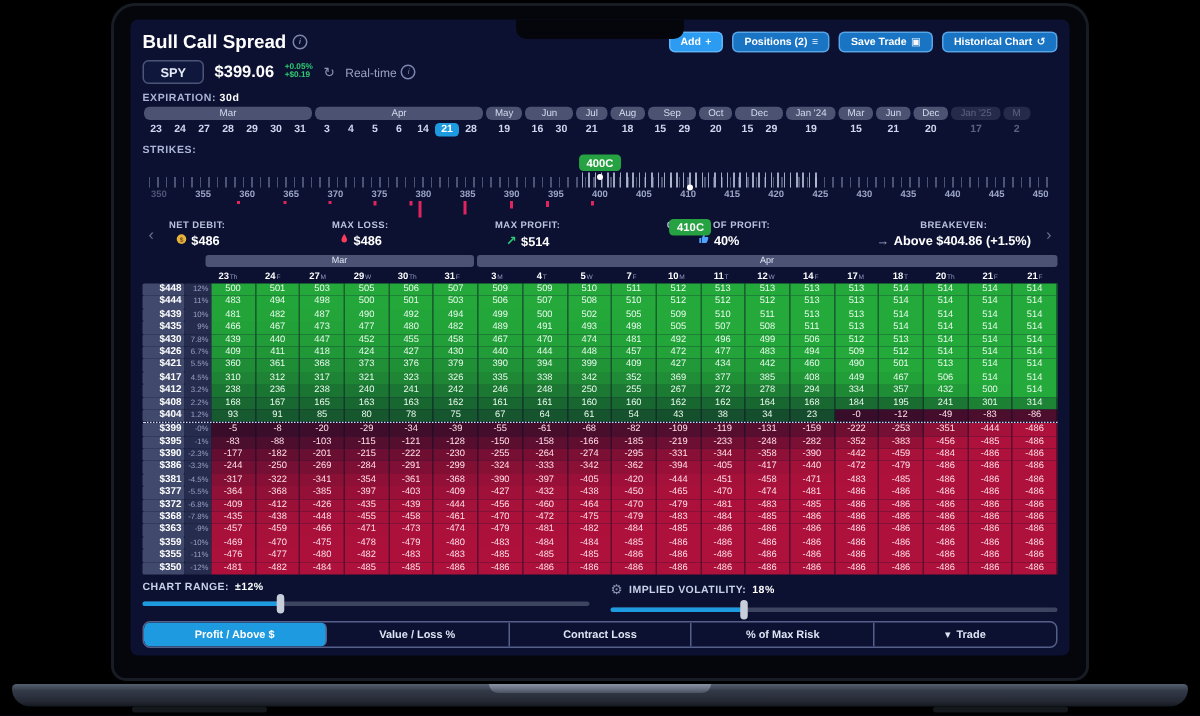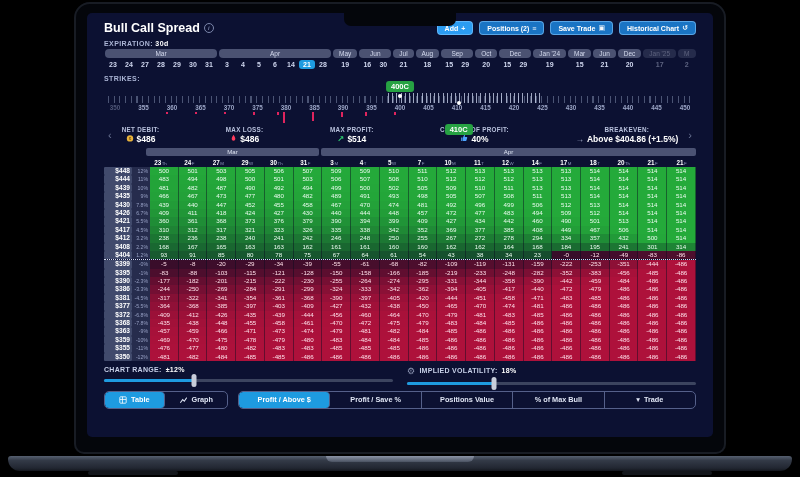--- a/index.html
+++ b/index.html
@@ -1,21 +1,21 @@
 <!DOCTYPE html>
 <html><head>
 <meta charset="utf-8">
 <style>
   html,body{margin:0;padding:0;background:#000;width:800px;height:477px;overflow:hidden;
     font-family:"Liberation Sans","DejaVu Sans",sans-serif;-webkit-font-smoothing:antialiased;}
   .laptop{position:relative;width:800px;height:477px;}
   .screen{position:absolute;left:74px;top:2px;width:652px;height:452px;background:#04060b;
     border-radius:16px 16px 10px 10px;box-shadow:inset 0 0 0 2px #181c24;}
   .app{position:absolute;left:13px;top:11px;right:13px;bottom:17px;background:#0c1132;border-radius:5px;
-    overflow:hidden;padding:7px 17px 6px;box-sizing:border-box;color:#e8ecf8;}
+    overflow:hidden;padding:7px 8px 6px;box-sizing:border-box;color:#e8ecf8;}
   .notch{position:absolute;top:11px;left:50%;transform:translateX(-50%);width:112px;height:13px;
     background:#04060b;border-radius:0 0 7px 7px;z-index:6;}
   .base{position:absolute;left:8px;top:456px;width:784px;height:15px;
     background:linear-gradient(180deg,#566070 0%,#333a47 30%,#222732 80%,#14171e 100%);
     border-radius:3px 3px 12px 12px;}
   .base-notch{position:absolute;left:50%;top:0;transform:translateX(-50%);width:148px;height:6px;
     background:linear-gradient(180deg,#8b94a6,#4a5261);border-radius:0 0 8px 8px;}
   .foot{position:absolute;top:471px;width:90px;height:4px;background:#14171c;border-radius:2px;}
   .foot.l{left:88px}.foot.r{right:88px}
 
@@ -134,20 +134,33 @@
               <span>Save Trade</span>
               <span class="ic">▣</span>
             </div>
             <div class="hbtn">
               <span>Historical Chart</span>
               <span class="ic">↺</span>
             </div>
           </div>
       </div>
 
+      <div class="row-ticker">
+        <span class="sym-box">SPY</span>
+        <span class="price">$399.06</span>
+        <span class="chg">
+          <span>+0.05%</span>
+          <span>+$0.19</span>
+        </span>
+        <span class="refresh">↻</span>
+        <span class="feed">
+          <span>Real-time</span>
+          <span class="info-dot">i</span>
+        </span>
+      </div>
 
       <div class="sec-label">
         <span>EXPIRATION:</span> <b>30d</b>
       </div>
       <div class="exp-months" id="exp-months">
           <div class="mblock">
             <div class="mpill">Mar</div>
             <div class="mdays">
               <div class="mday">23</div>
               <div class="mday">24</div>
@@ -908,51 +921,32 @@
             <span style="color:#fff">18%</span>
           </div>
           <div class="slider">
             <div class="sfill" id="iv-fill" style="width: 30%;"></div>
             <div class="shandle" id="iv-handle" style="left: 30%;"></div>
           </div>
         </div>
       </div>
 
       <div class="tabsrow">
-        <div class="tabgroup" id="view-tabs">
-            <div class="tab active">
-              <span>
-                <svg width="8" height="8" viewBox="0 0 10 10">
-                  <rect x="1" y="1" width="8" height="8" rx="1" fill="none" stroke="#fff" stroke-width="1"></rect>
-                  <path d="M1 4.3h8M4.3 1v8" stroke="#fff" stroke-width="1"></path>
-                </svg>
-              </span>
-              <span>Table</span>
-            </div>
-            <div class="tab">
-              <span>
-                <svg width="9" height="8" viewBox="0 0 10 10">
-                  <path d="M1 8.5 4 4.5 6 6.5 9 2" fill="none" stroke="#dfe5f4" stroke-width="1.3"></path>
-                </svg>
-              </span>
-              <span>Graph</span>
-            </div>
-          </div>
         <div class="tabgroup grow" id="mode-tabs">
             <div class="tab active">
               <span>Profit / Above $</span>
             </div>
             <div class="tab">
-              <span>Profit / Save %</span>
+              <span>Value / Loss %</span>
             </div>
             <div class="tab">
-              <span>Positions Value</span>
+              <span>Contract Loss</span>
             </div>
             <div class="tab">
-              <span>% of Max Bull</span>
+              <span>% of Max Risk</span>
             </div>
             <div class="tab">
               <span>▾</span>
               <span>Trade</span>
             </div>
           </div>
       </div>
 
     </div>
     <div class="notch"></div>

